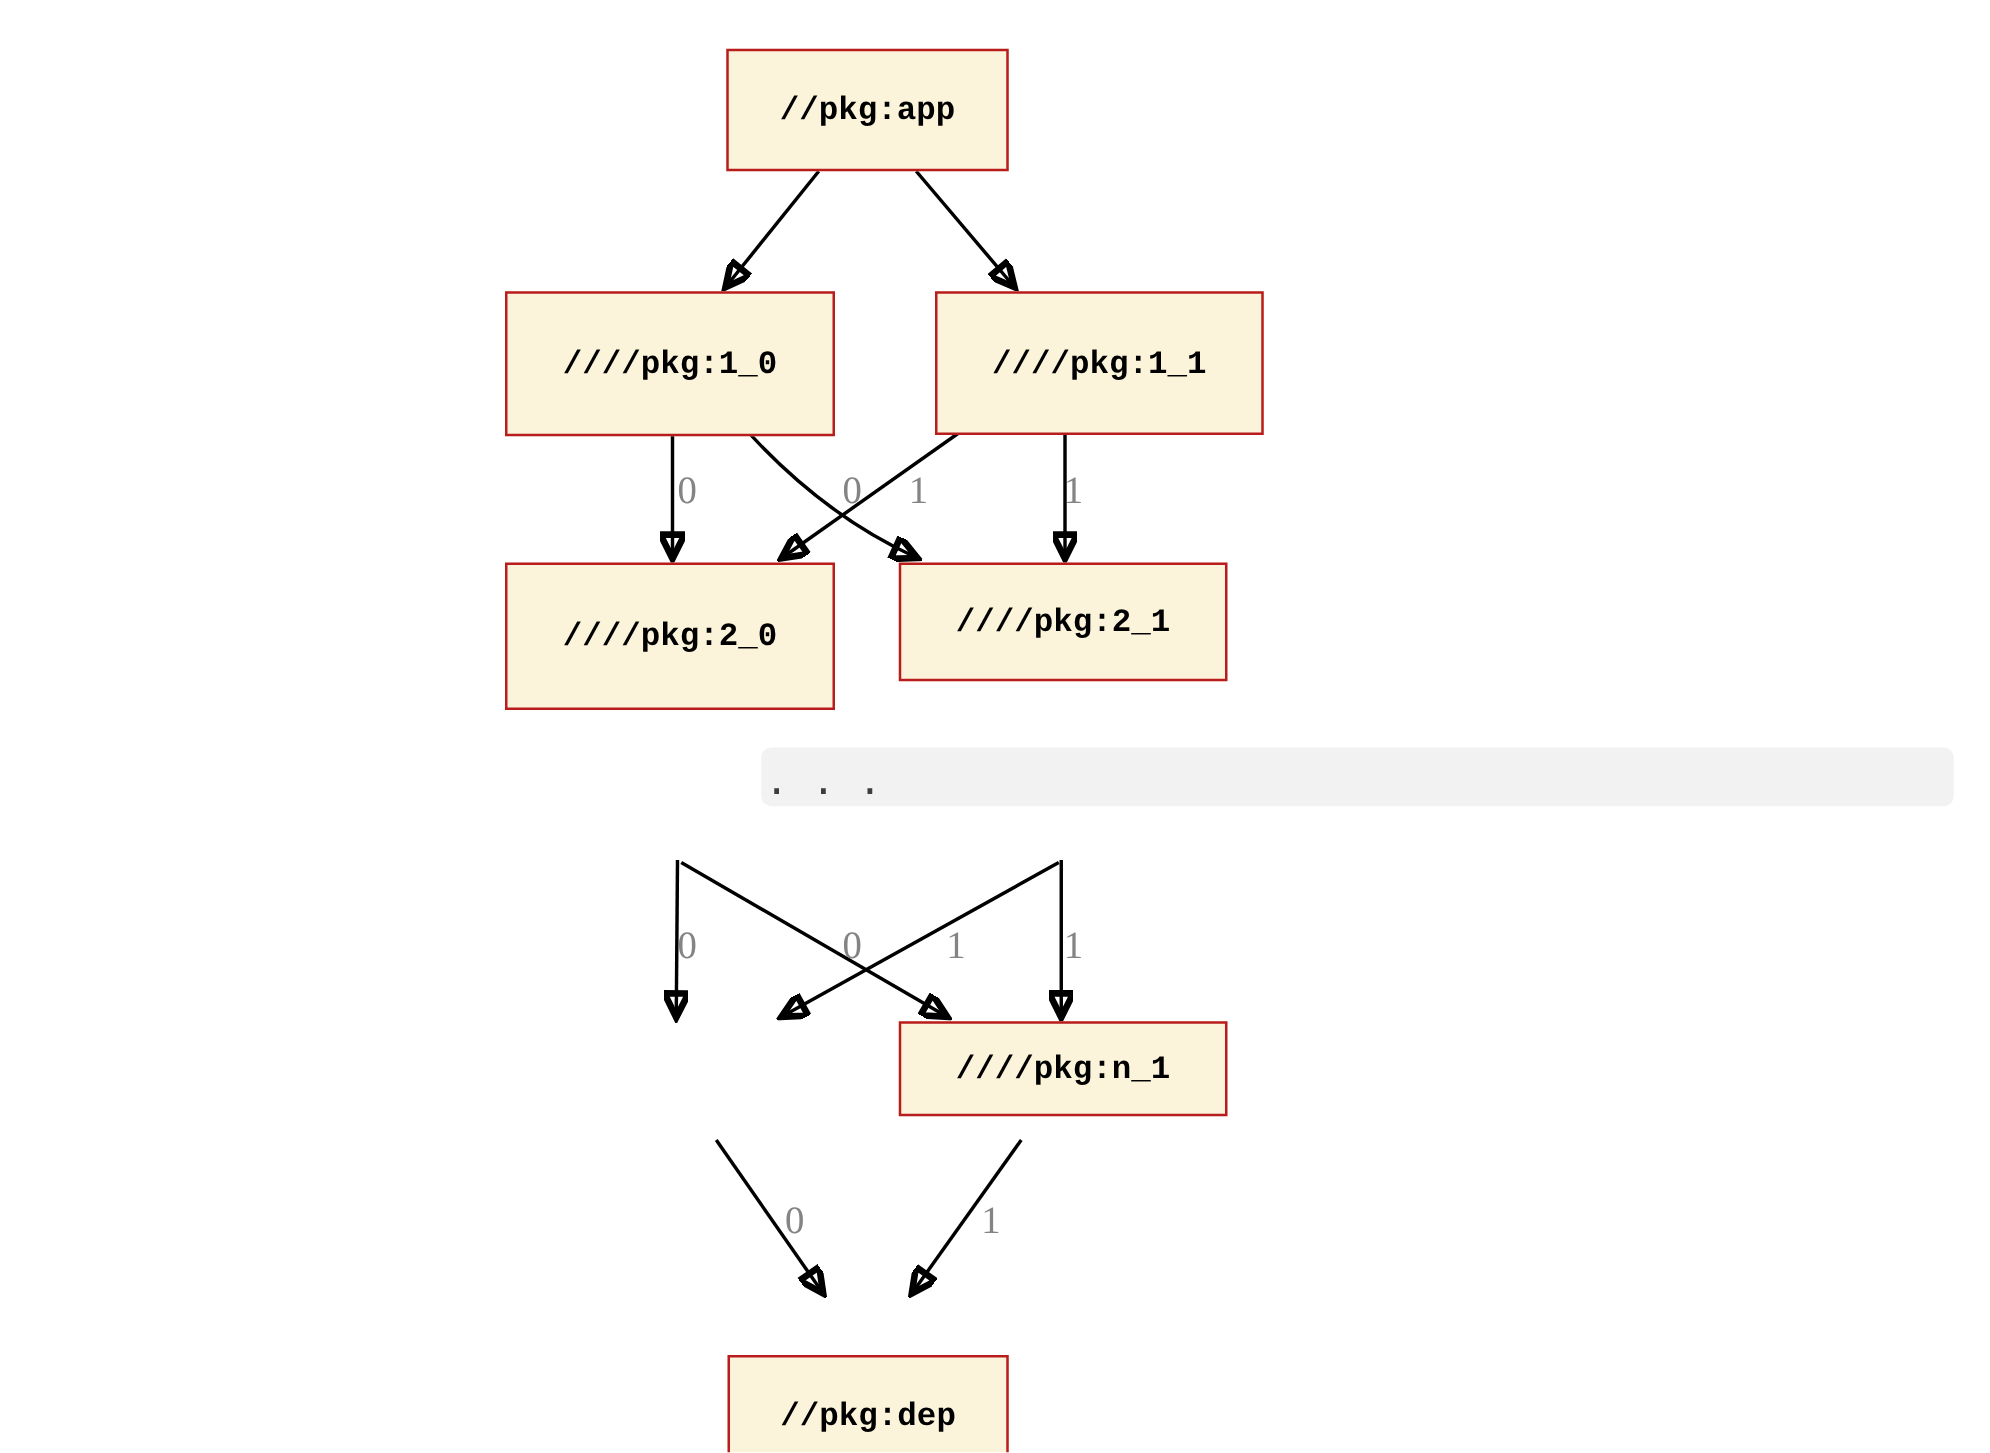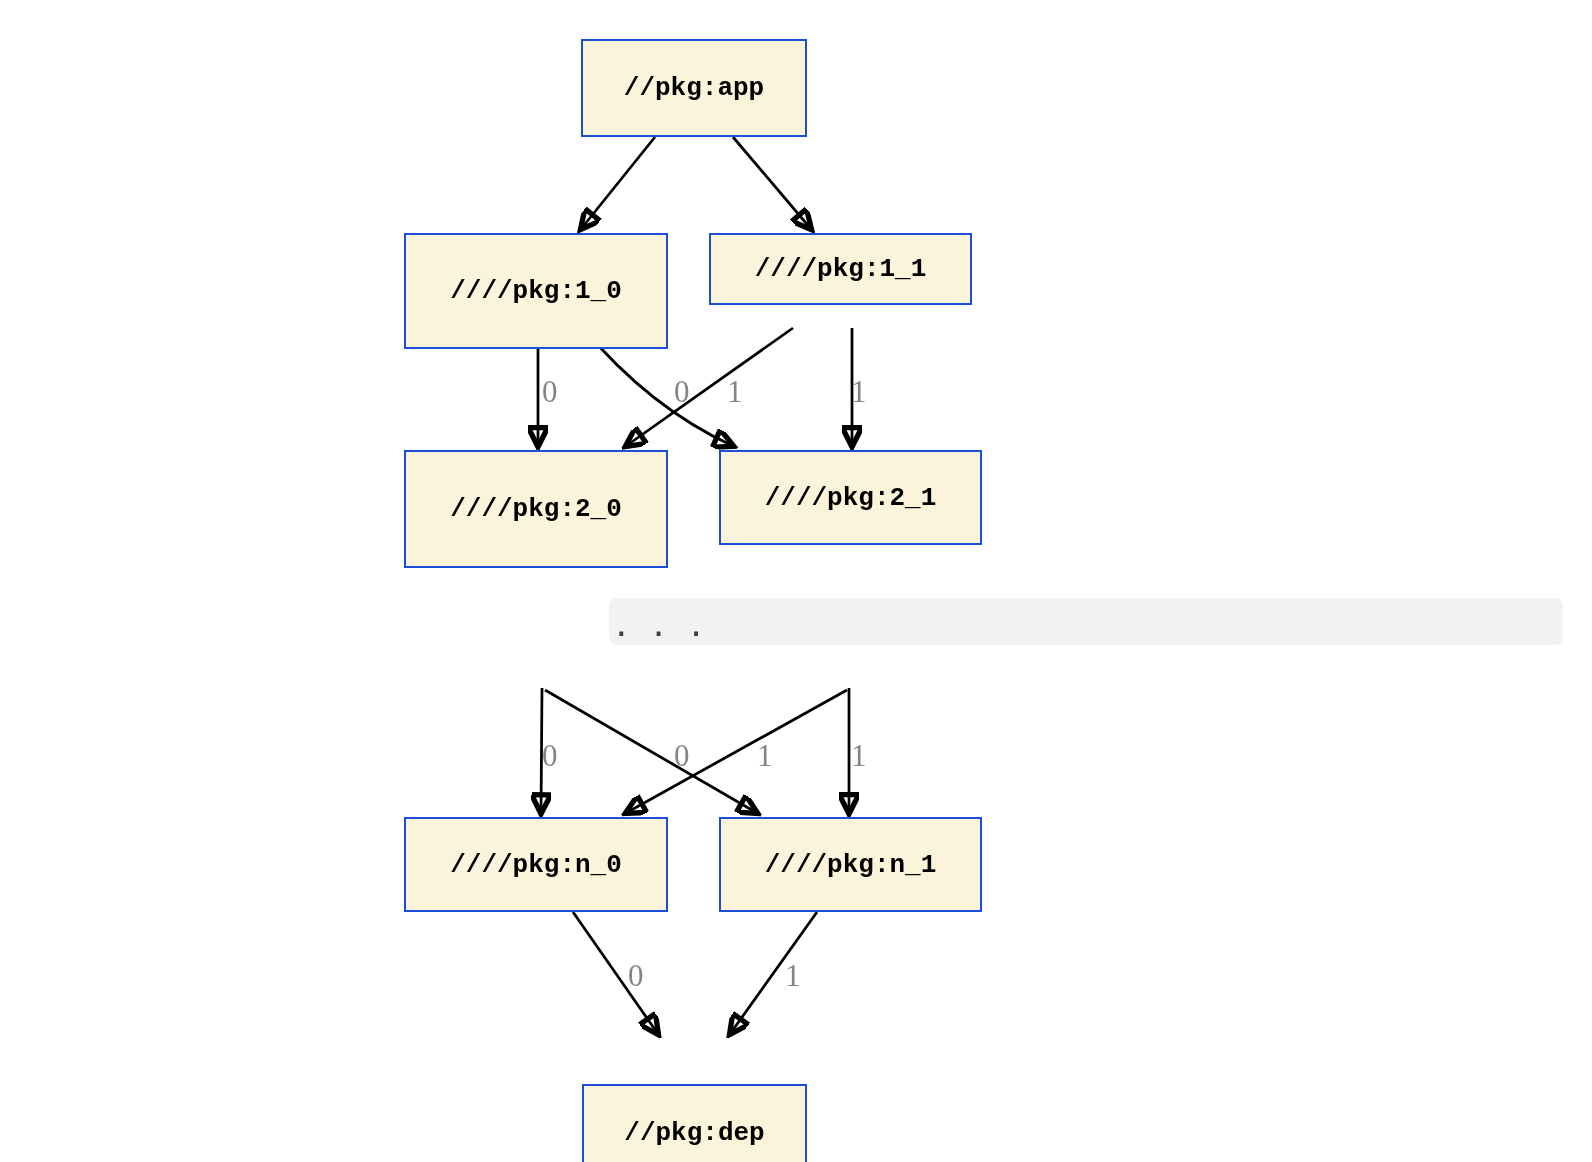--- a/index.html
+++ b/index.html
@@ -14,21 +14,21 @@
     position:absolute;left:0;top:0;width:1592px;height:1162px;
     z-index:1;
   }
   .edges-layer path{
     stroke:#000000;stroke-width:2.75;fill:none;
   }
   .node{
     position:absolute;
     box-sizing:border-box;
     background:#FCF4DA;
-    border:2px solid #1d4ed8;
+    border:2px solid #b91c1c;
     display:flex;align-items:center;justify-content:center;
     z-index:2;
     font-family:"Liberation Mono",monospace;
     font-weight:bold;
     font-size:26px;
     color:#000000;
     letter-spacing:0px;
     white-space:nowrap;
   }
   .band{
@@ -84,38 +84,35 @@
     <path d="M817,912 L730,1034" marker-end="url(#arrow)"></path>
   </svg>
 
   <div class="node" style="left:581px;top:39px;width:226px;height:98px">
     <span>//pkg:app</span>
   </div>
 
   <div class="node" style="left:404px;top:233px;width:264px;height:116px">
     <span>////pkg:1_0</span>
   </div>
-  <div class="node" style="left:709px;top:233px;width:263px;height:72px">
+  <div class="node" style="left:748px;top:233px;width:263px;height:115px">
     <span>////pkg:1_1</span>
   </div>
 
   <div class="node" style="left:404px;top:450px;width:264px;height:118px">
     <span>////pkg:2_0</span>
   </div>
   <div class="node" style="left:719px;top:450px;width:263px;height:95px">
     <span>////pkg:2_1</span>
   </div>
 
   <div class="band"></div>
   <span class="ellipsis">. . .</span>
 
-  <div class="node" style="left:404px;top:817px;width:264px;height:95px">
-    <span>////pkg:n_0</span>
-  </div>
-  <div class="node" style="left:719px;top:817px;width:263px;height:95px">
+  <div class="node" style="left:719px;top:817px;width:263px;height:76px">
     <span>////pkg:n_1</span>
   </div>
 
   <div class="node" style="left:582px;top:1084px;width:225px;height:98px">
     <span>//pkg:dep</span>
   </div>
 
   <span class="edge-label" style="left:542px;top:376px">0</span>
   <span class="edge-label" style="left:674px;top:376px">0</span>
   <span class="edge-label" style="left:727px;top:376px">1</span>

